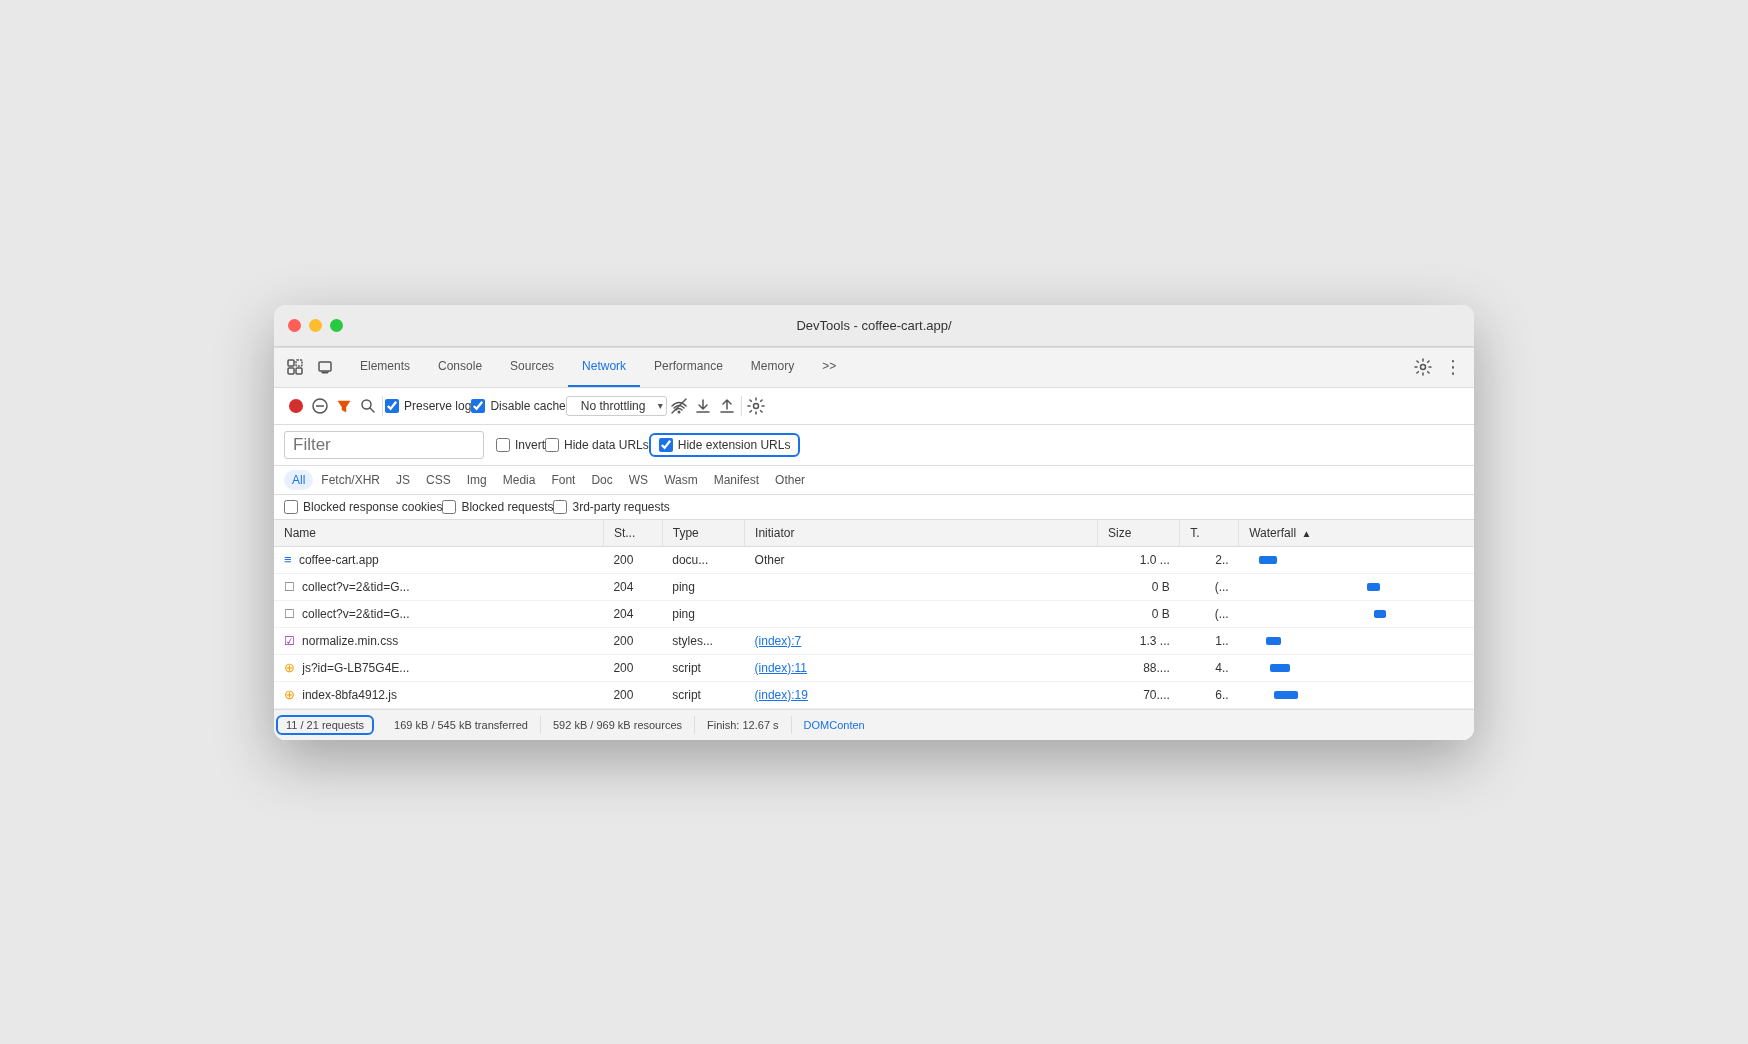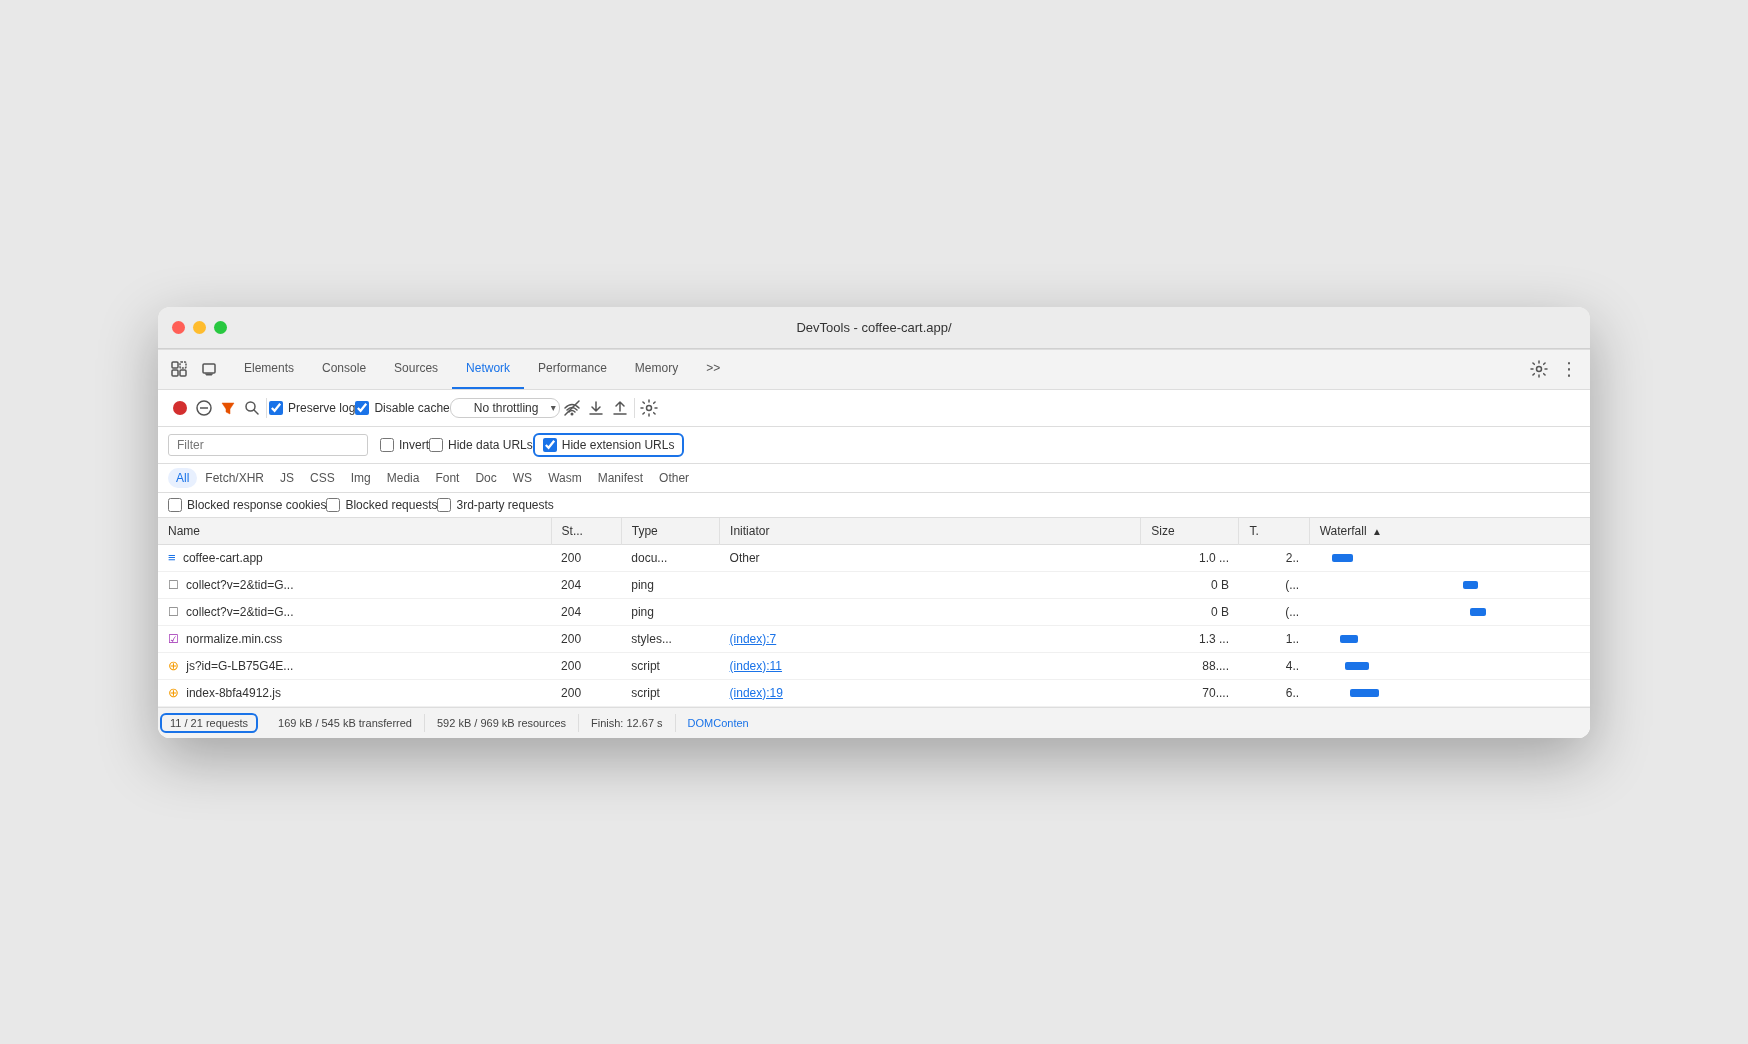--- a/index.html
+++ b/index.html
@@ -5,21 +5,21 @@
     * { box-sizing: border-box; margin: 0; padding: 0; }
     body {
       background: #e8e8e8;
       display: flex;
       justify-content: center;
       align-items: center;
       min-height: 100vh;
       font-family: -apple-system, BlinkMacSystemFont, 'Helvetica Neue', Arial, sans-serif;
     }
     .window {
-      width: 1432px;
+      width: 1200px;
       background: #f5f5f0;
       border-radius: 12px;
       box-shadow: 0 20px 60px rgba(0,0,0,0.3);
       overflow: hidden;
     }
     .titlebar {
       background: #ececec;
       height: 42px;
       display: flex;
       align-items: center;
@@ -136,22 +136,22 @@
     }
     .checkbox-label input[type="checkbox"] {
       width: 14px; height: 14px;
       accent-color: #1a73e8;
       cursor: pointer;
     }
     .throttle-select {
       border: 1px solid #ccc;
       background: #fff;
       font-size: 12px;
-      padding: 2px 20px 2px 23px;
-      border-radius: 9px;
+      padding: 2px 20px 2px 14px;
+      border-radius: 3px;
       cursor: pointer;
       appearance: none;
       -webkit-appearance: none;
       color: #333;
     }
     .throttle-wrapper {
       position: relative;
       display: flex;
       align-items: center;
     }
@@ -174,21 +174,21 @@
       align-items: center;
       padding: 6px 10px;
       border-bottom: 1px solid #ddd;
       gap: 12px;
       background: #fff;
     }
     .filter-input {
       border: 1px solid #ccc;
       border-radius: 3px;
       padding: 3px 8px;
-      font-size: 12px;
+      font-size: 17px;
       width: 200px;
       outline: none;
       color: #333;
     }
     .filter-checkboxes {
       display: flex;
       align-items: center;
     }
     
     .highlighted-checkbox {

